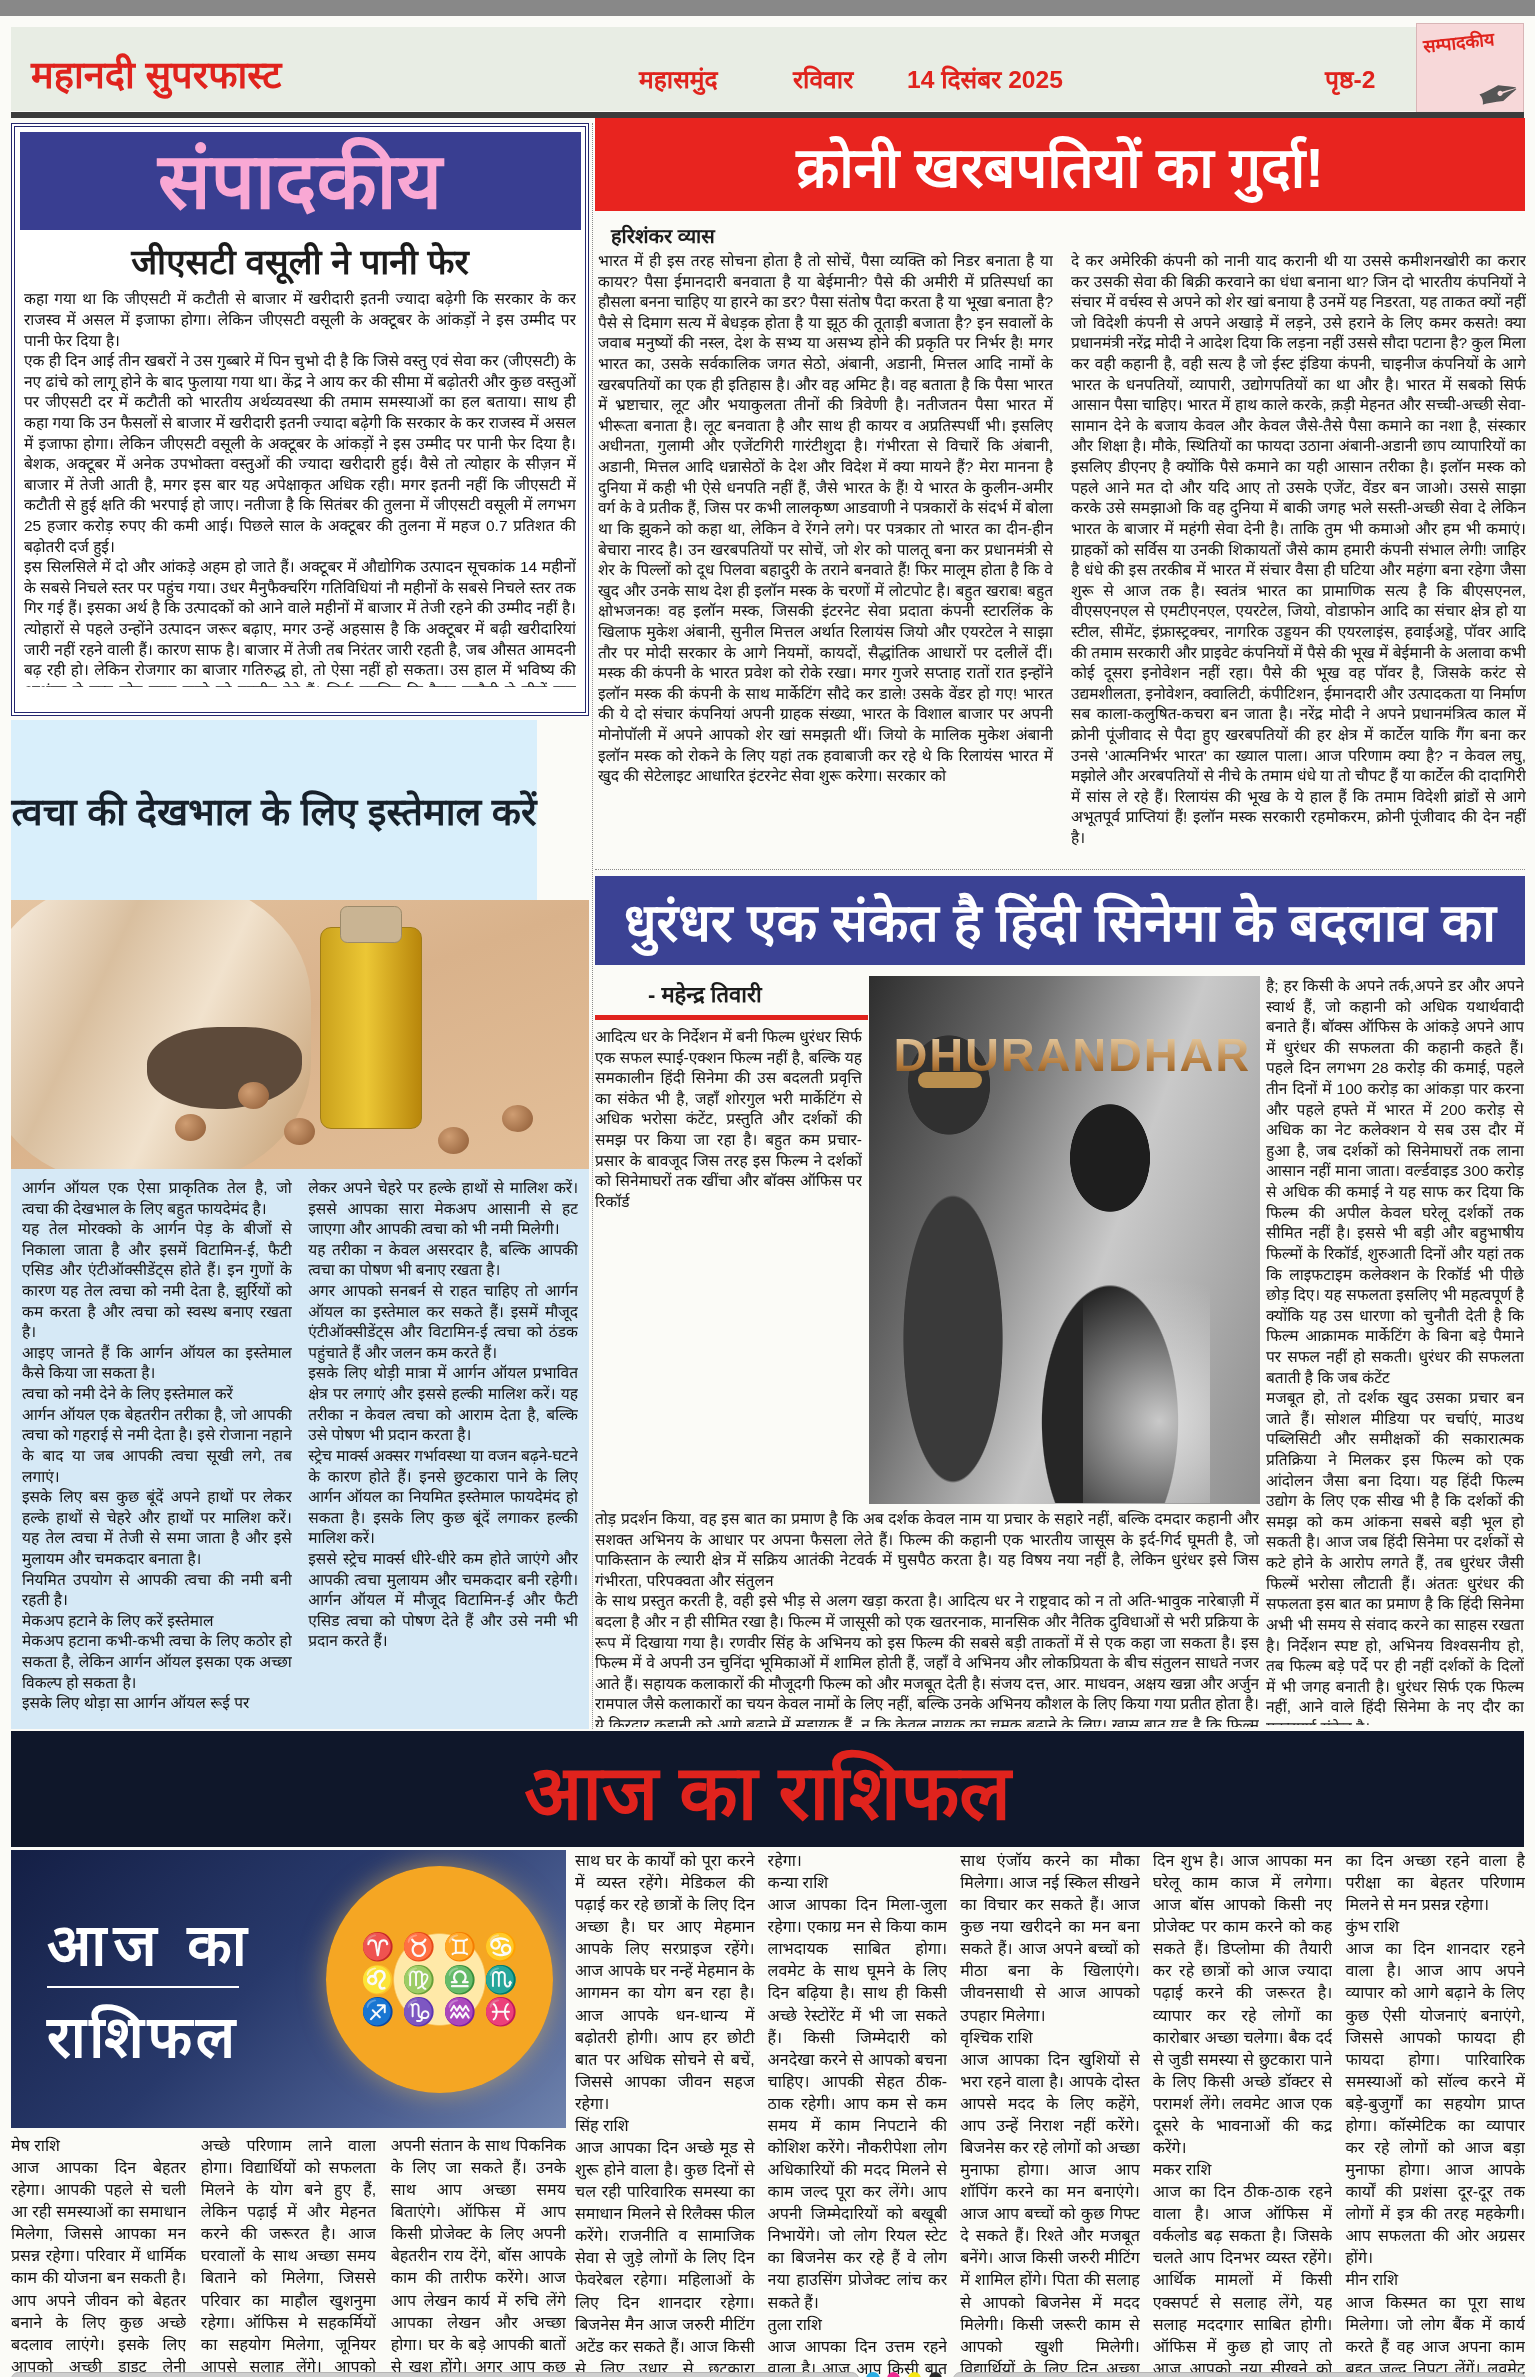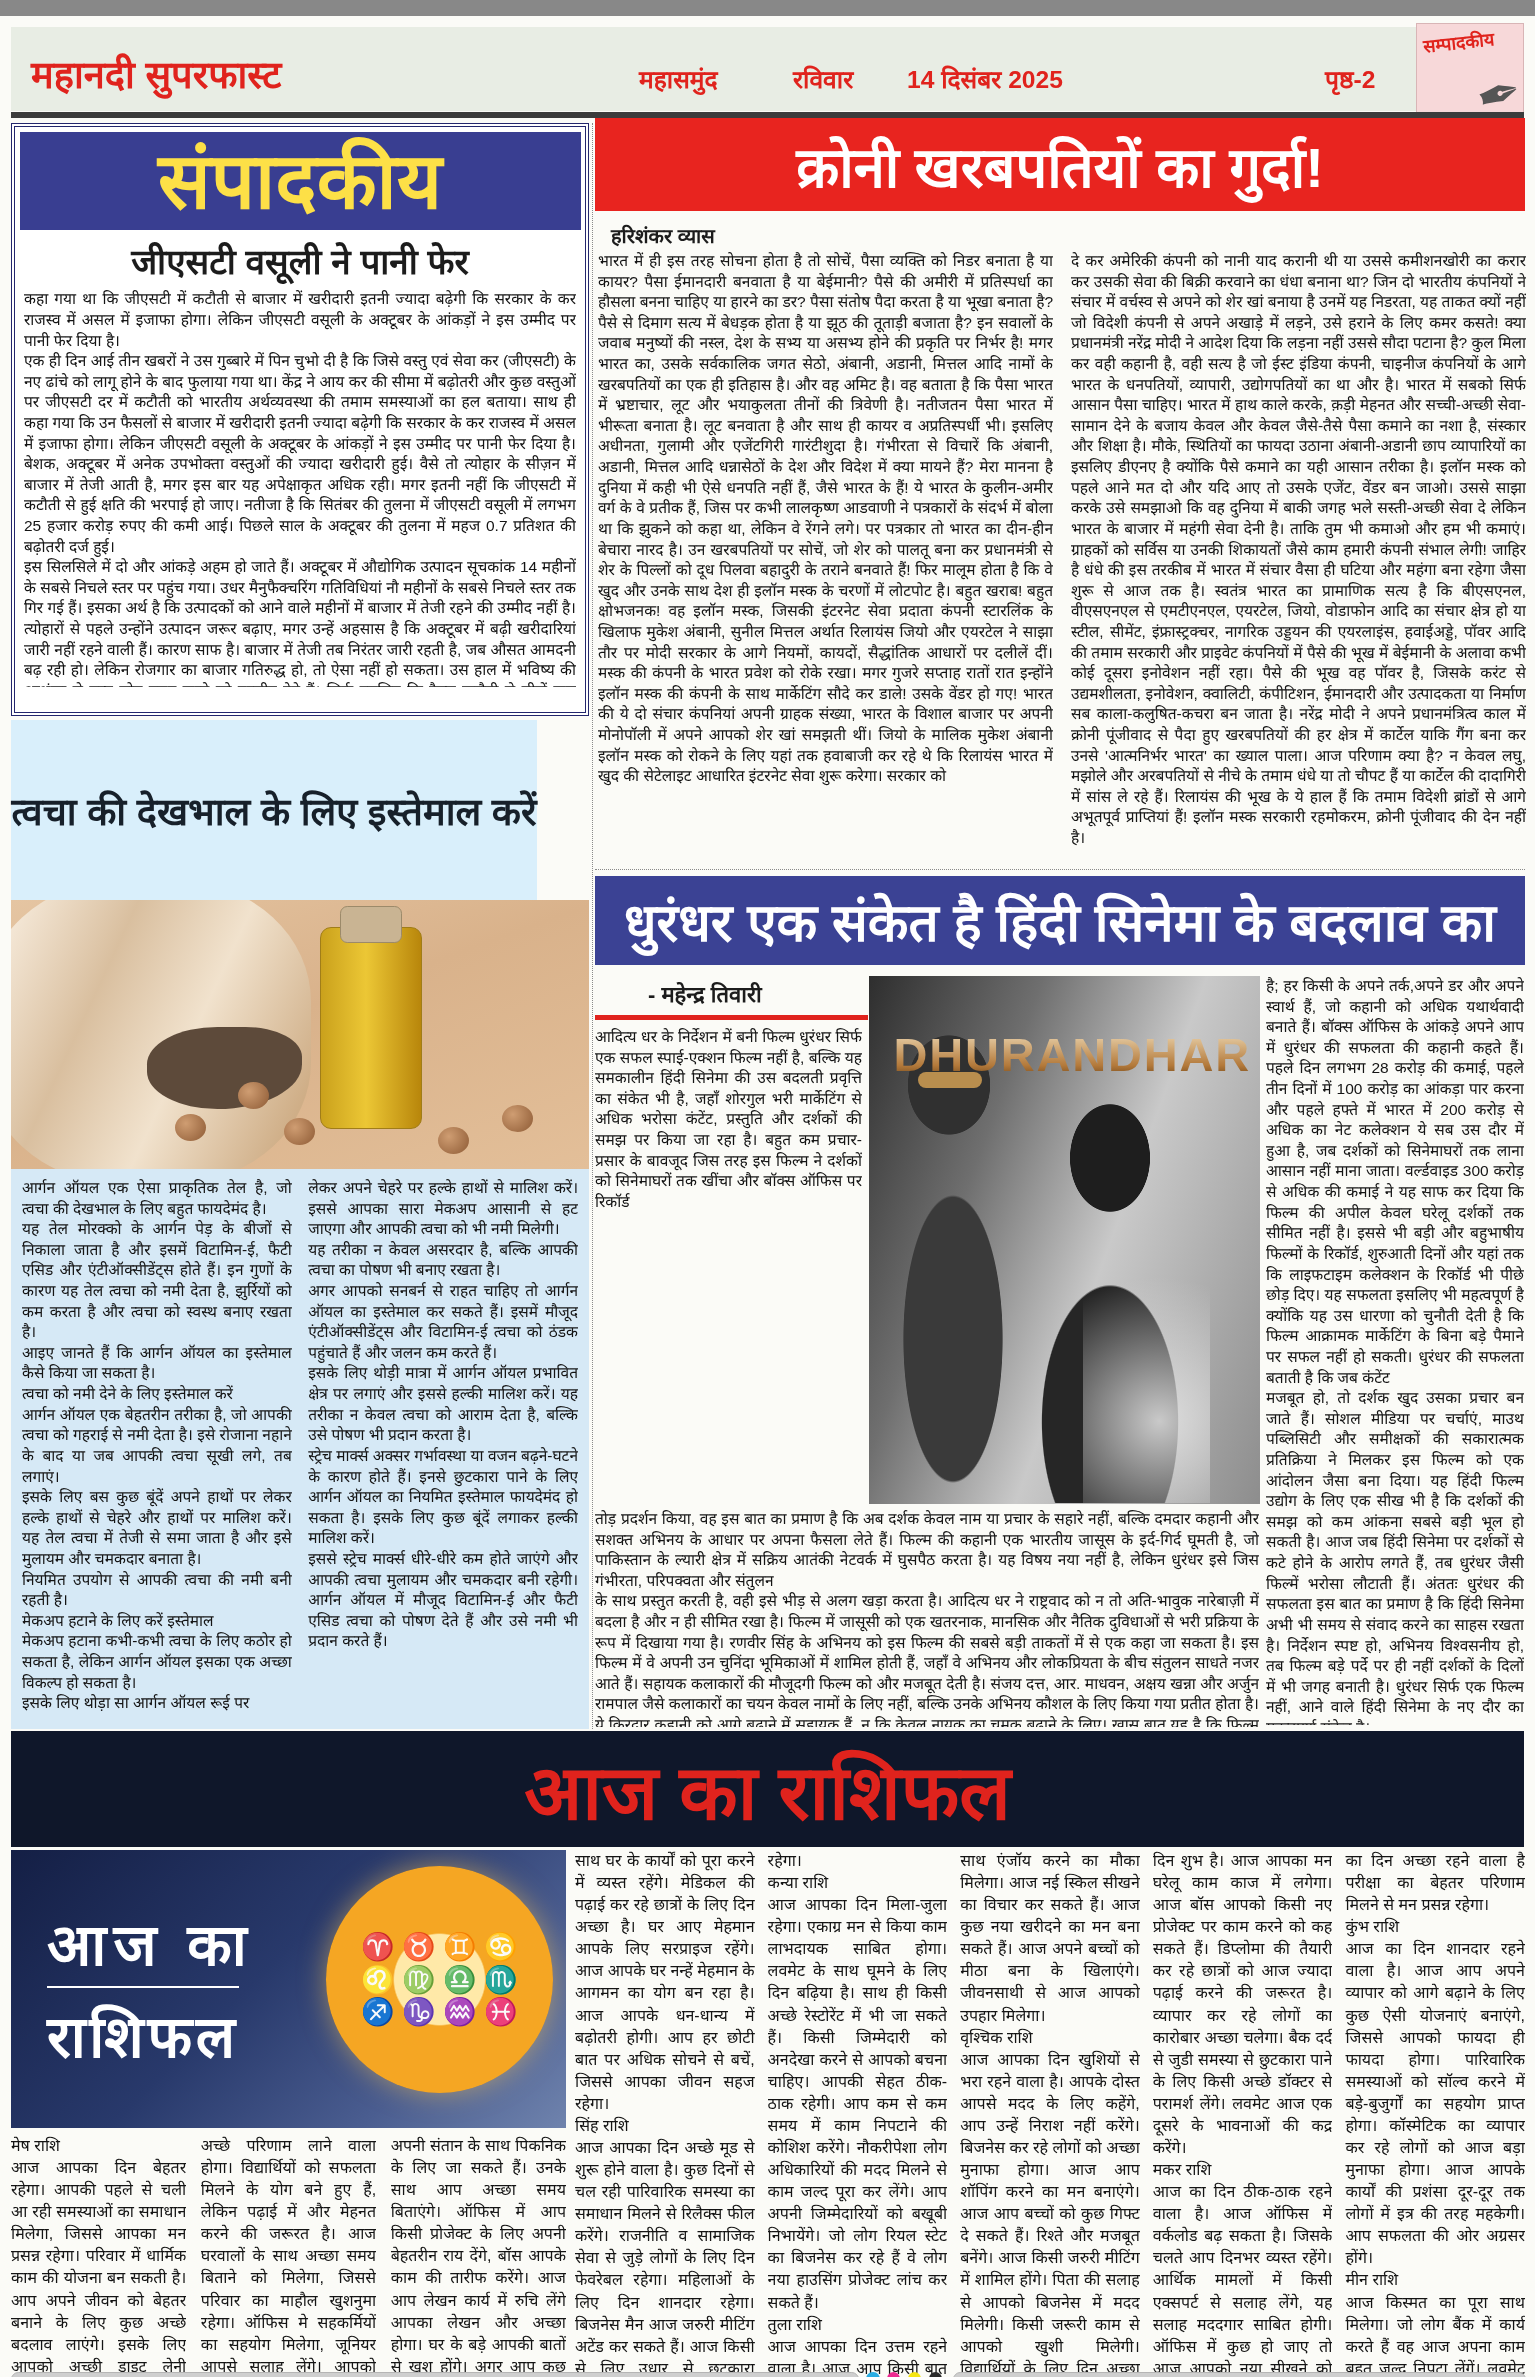--- a/index.html
+++ b/index.html
@@ -17,21 +17,21 @@
   .corner-label{position:absolute;left:5.5px;top:5.5px;font-size:18px;font-weight:bold;color:#e0231d;transform:rotate(-6deg);}
   .corner-pen{position:absolute;right:1.8px;bottom:-5.5px;font-size:53px;color:#555;transform:rotate(-18deg);}
   .head-rule{position:absolute;left:11px;top:96px;width:1513px;height:6.4px;background:#3c3c3c;}
   
   .copy{font-size:15.5px;line-height:1.33;text-align:justify;white-space:pre-line;overflow:hidden;color:#141414;}
   .vsep{position:absolute;top:107px;left:592px;width:0;height:1606px;border-left:1.8px dotted #8a8a8a;}
   .hsep{position:absolute;left:595px;top:853px;width:930px;border-top:1.8px dotted #8a8a8a;}
   
   .editorial{position:absolute;left:11px;top:107px;width:578px;height:593px;border:4.5px double #23266d;background:#fff;box-sizing:border-box;}
   .ed-band{margin:4.5px;height:98px;background:#393e91;display:flex;align-items:center;justify-content:center;}
-  .ed-band span{color:#fde047;font-size:78px;font-weight:bold;line-height:1;}
+  .ed-band span{color:#f9a8d4;font-size:78px;font-weight:bold;line-height:1;}
   .ed-headline{text-align:center;font-size:35px;font-weight:bold;margin:7.3px 5.5px 5.5px;}
   .ed-body{margin:0 9px;height:398px;}
   
   .crony-banner{position:absolute;left:595px;top:102px;width:930px;height:93px;background:#e8241f;
                 display:flex;align-items:center;justify-content:center;}
   .crony-banner span{color:#fff;font-size:56px;font-weight:bold;}
   .crony-byline{position:absolute;left:611px;top:206px;font-size:20px;font-weight:bold;}
   .crony-cols{position:absolute;left:598px;top:235px;width:928px;height:615px;display:flex;gap:18px;}
   .crony-cols .col{flex:1;}
   

